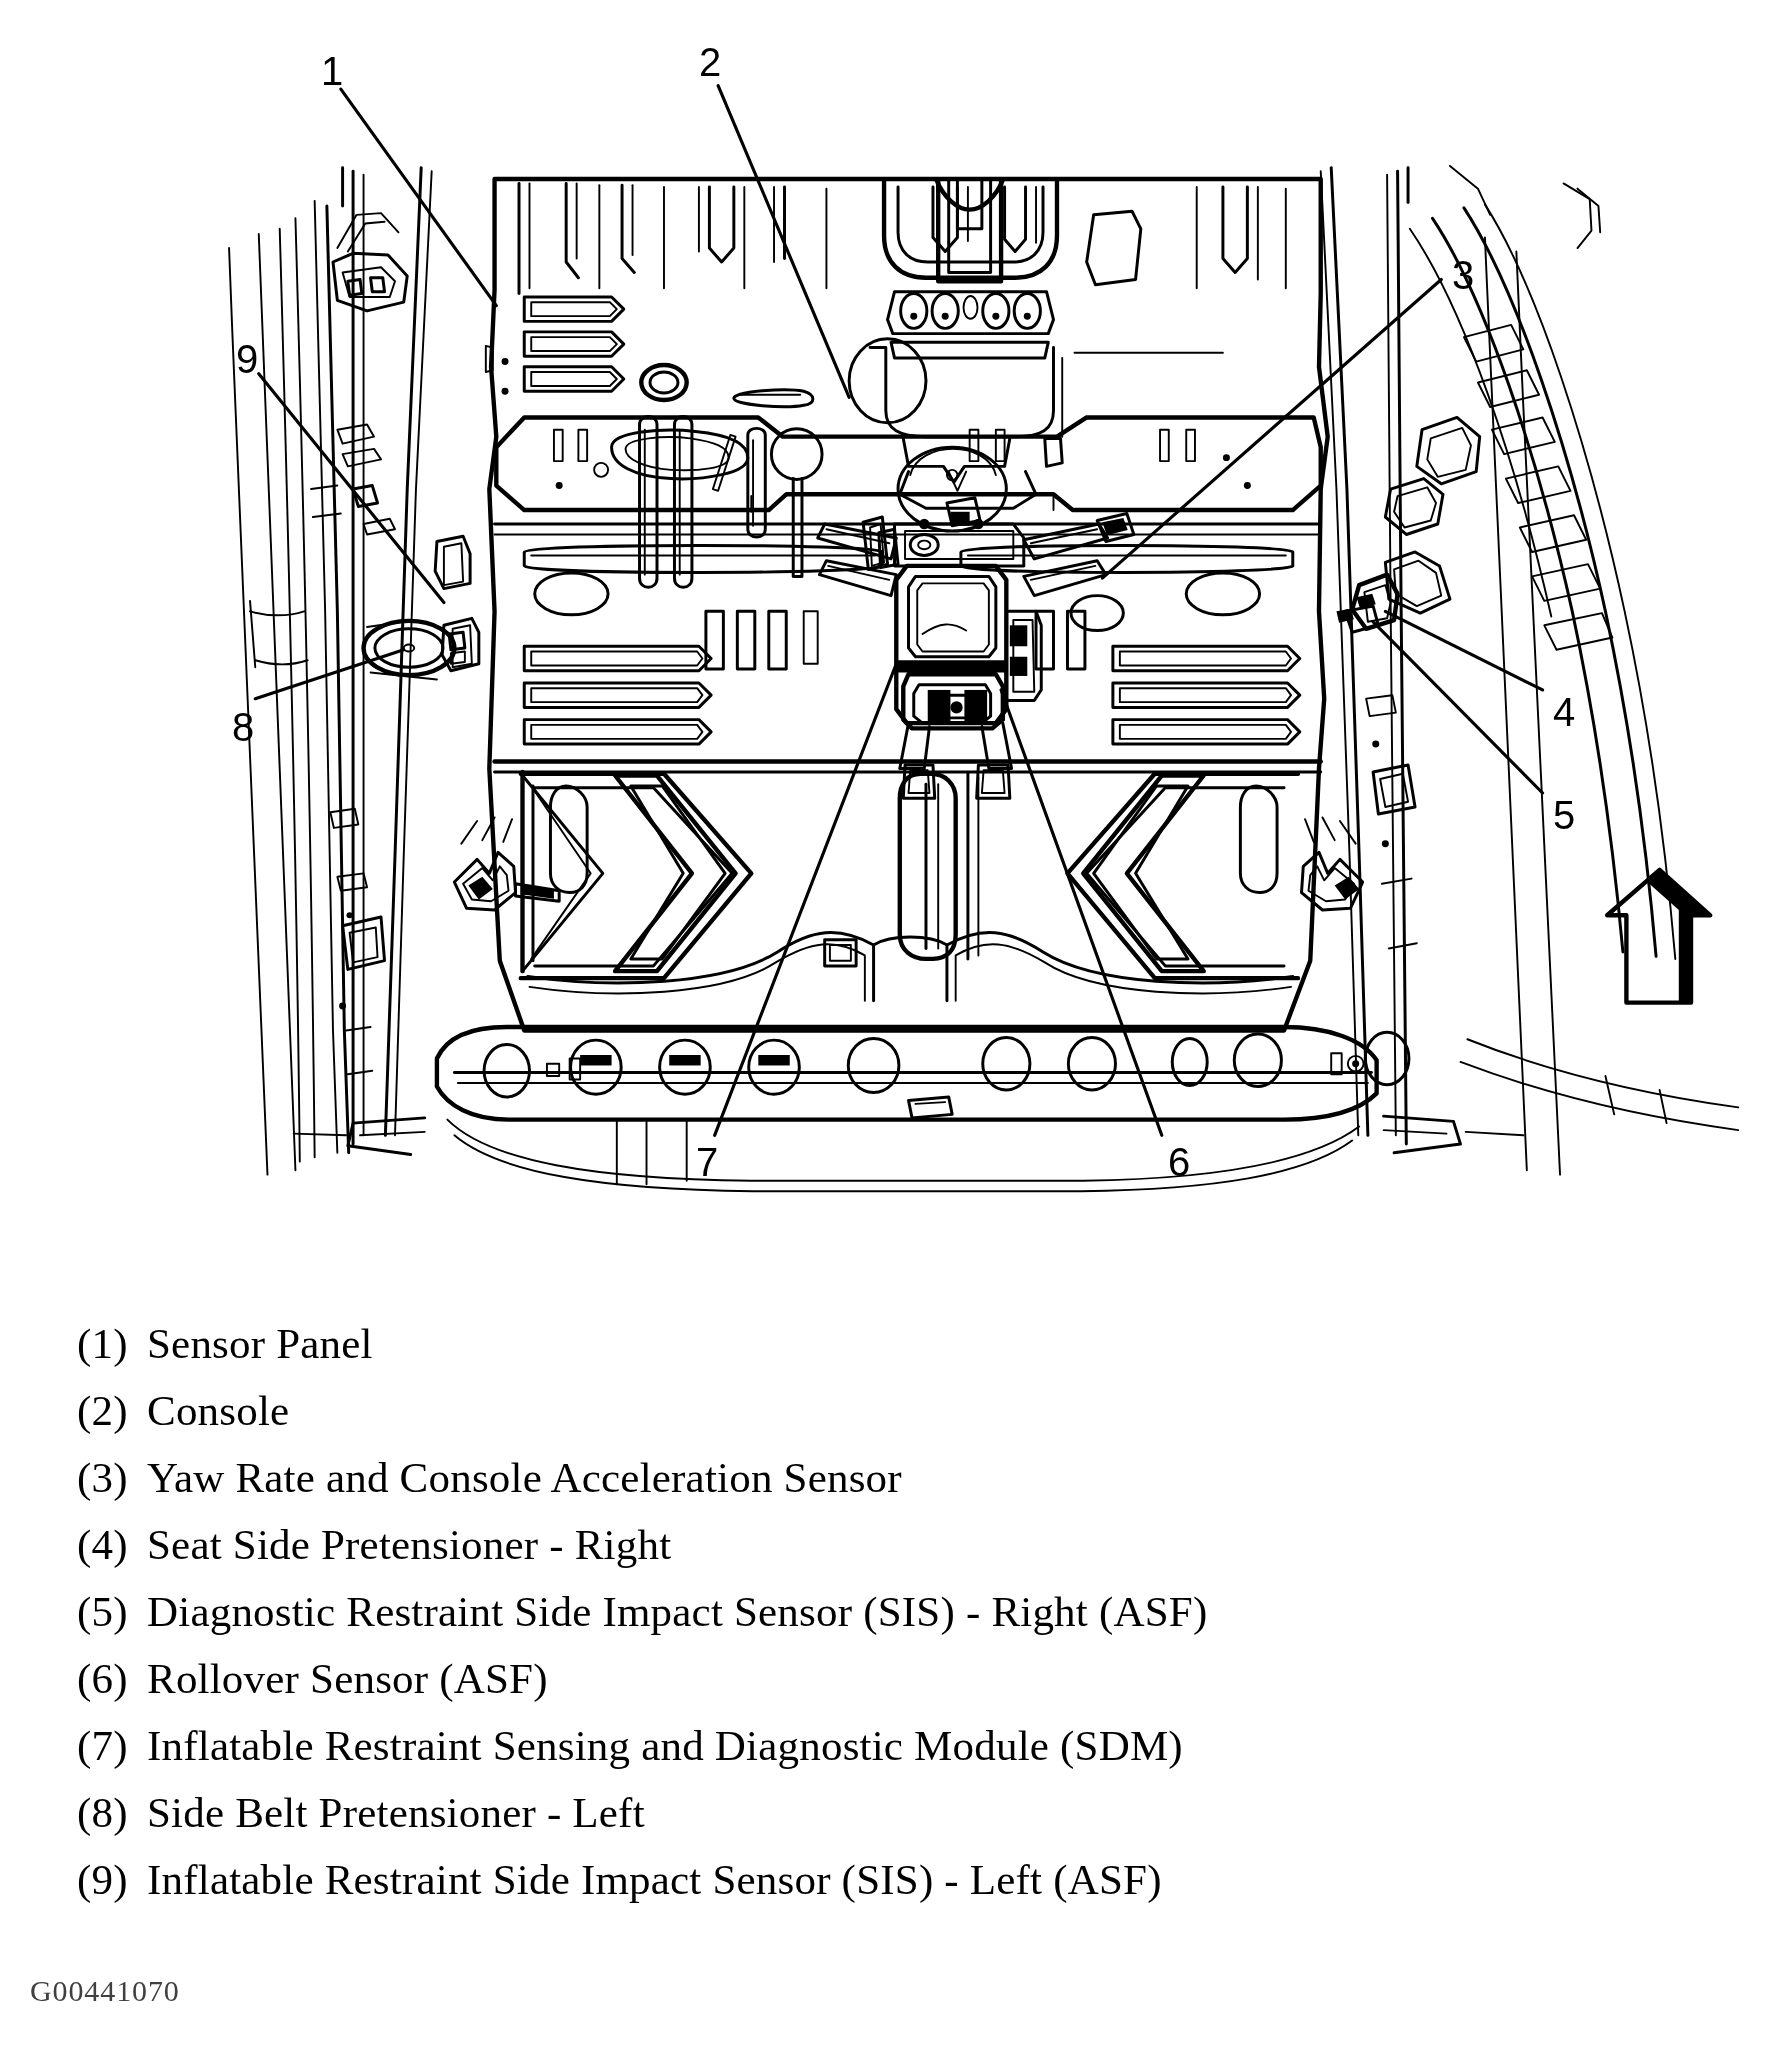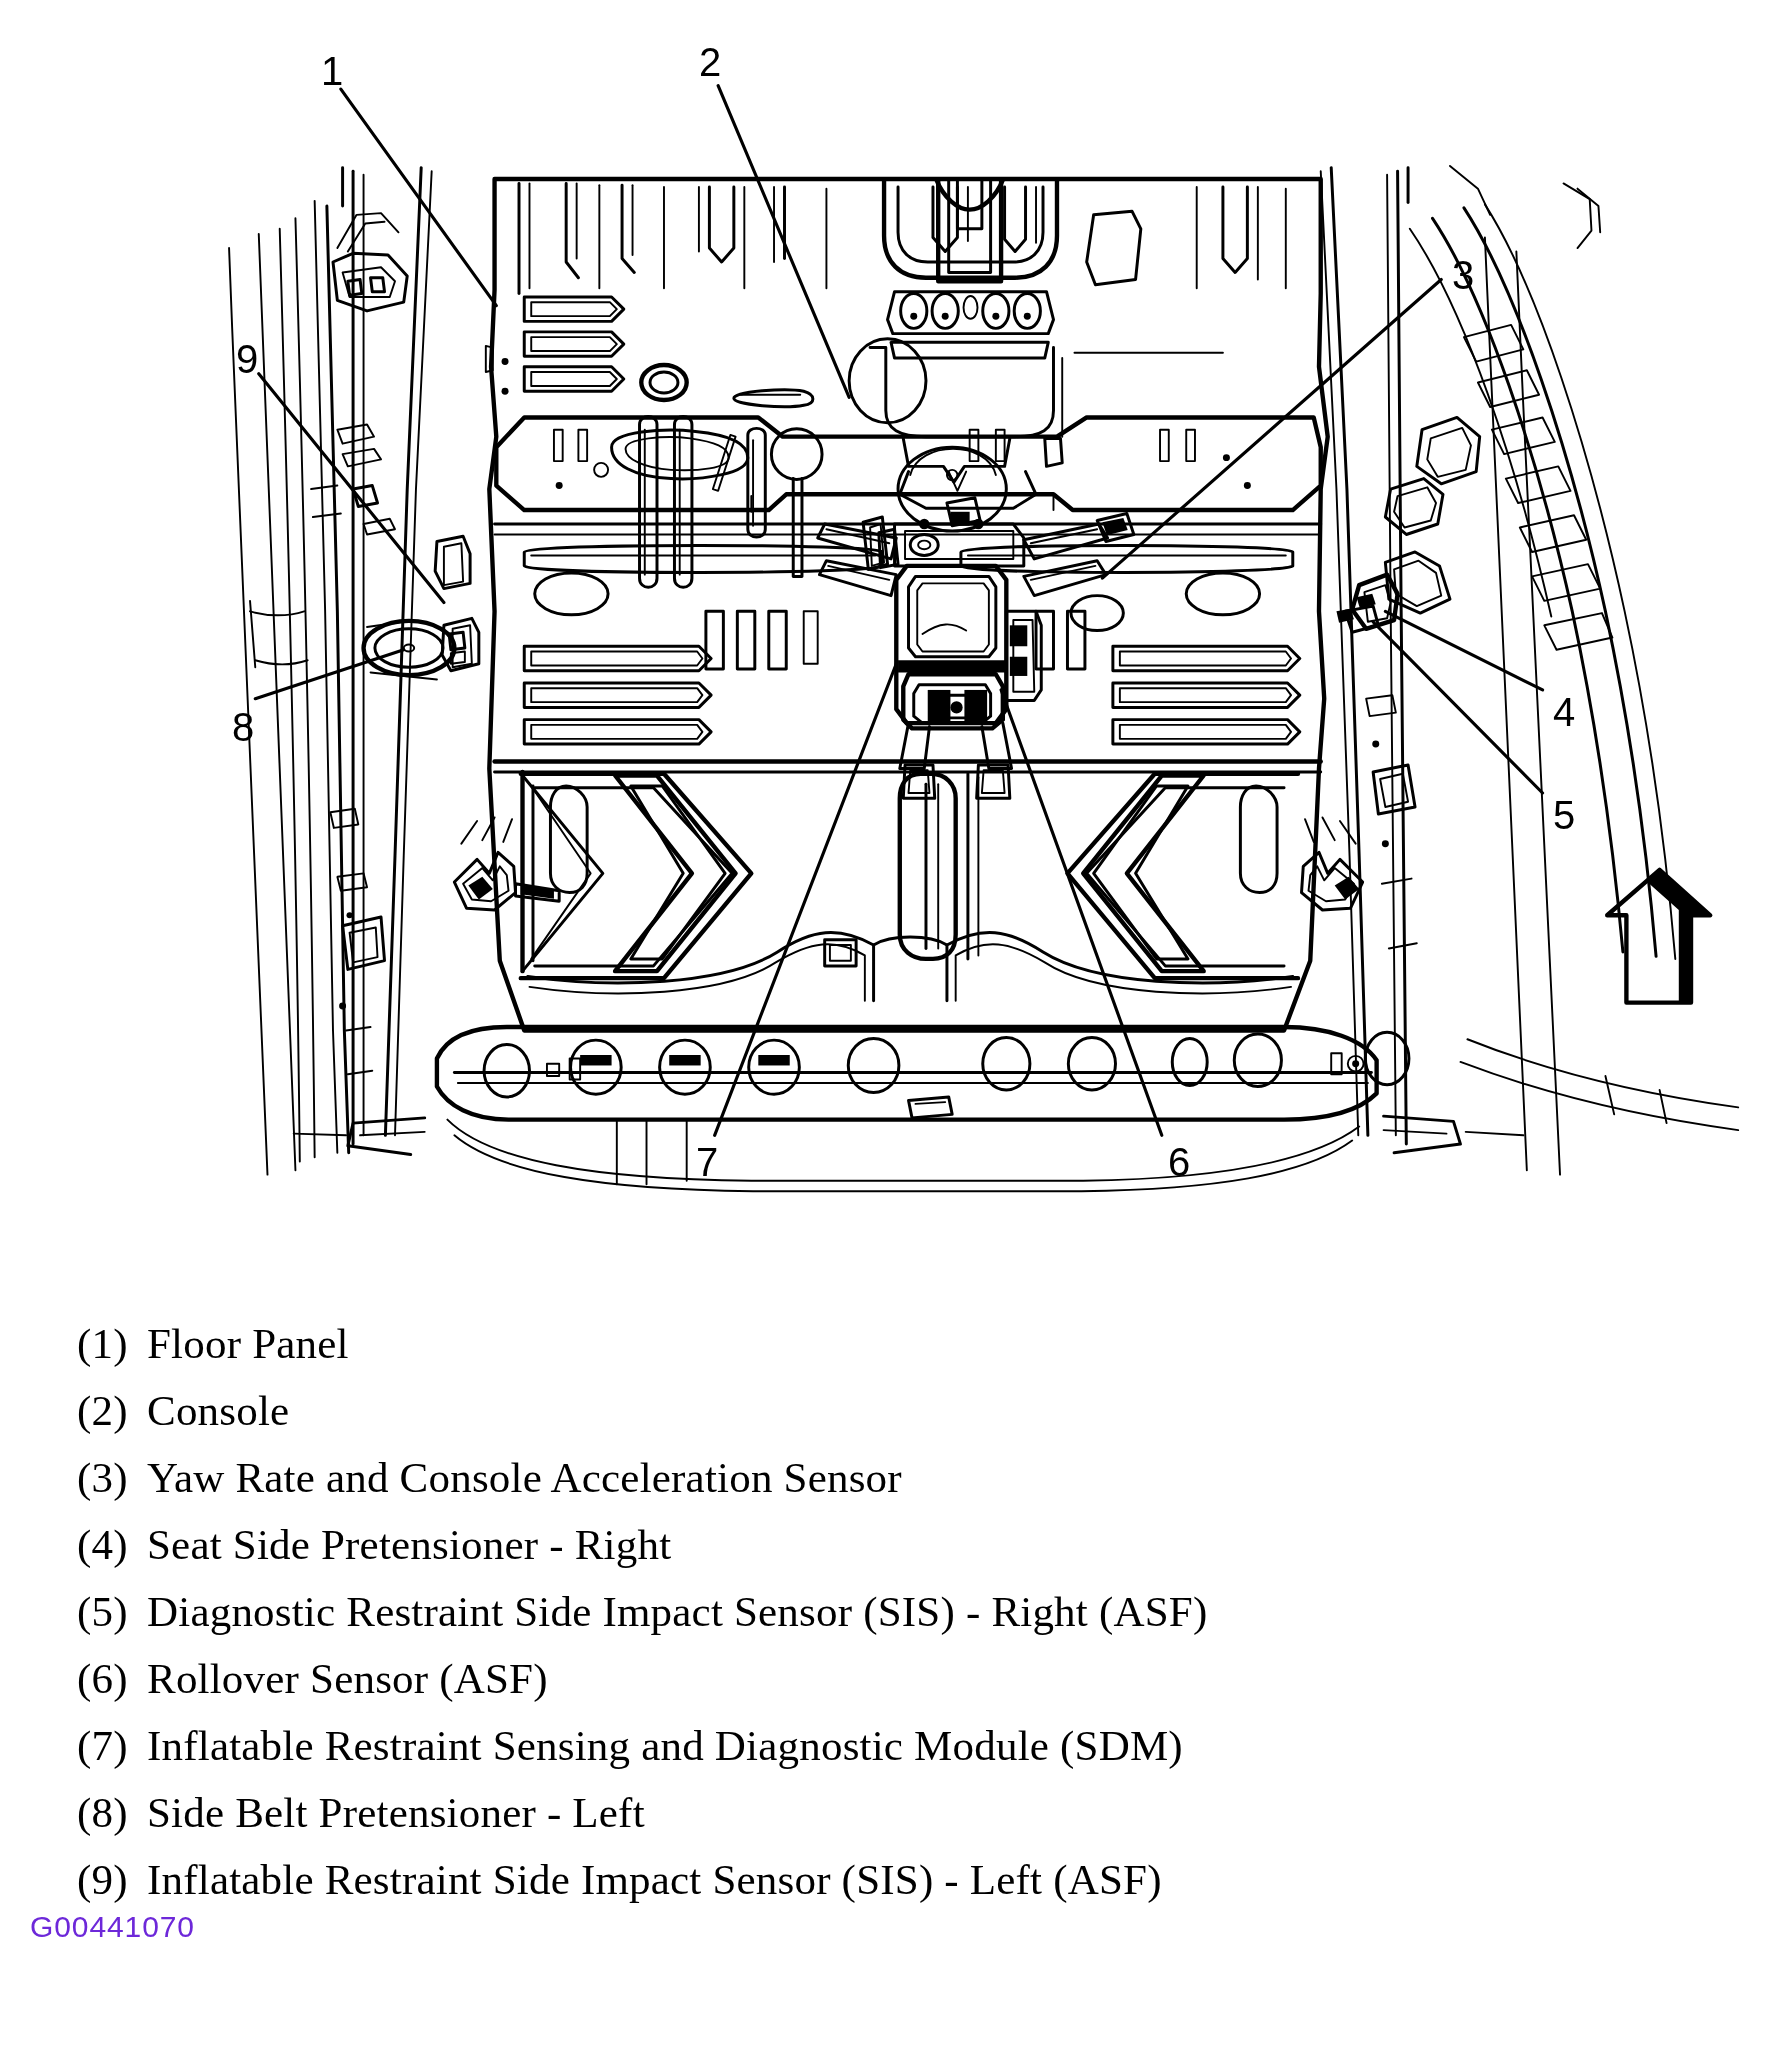--- a/index.html
+++ b/index.html
@@ -27,23 +27,23 @@
     font-family:"Liberation Serif","DejaVu Serif",serif;
     font-size:43px;line-height:67px;
     letter-spacing:0.2px;
   }
   .legend-idx{
     width:70px;margin-left:77px;flex:0 0 auto;text-align:left;
   }
   .legend-txt{flex:1 1 auto;}
 
   #figcode{
-    position:absolute;left:30px;top:1912px;
-    font-family:Liberation Sans, sans-serif;
-    font-size:30px;line-height:30px;letter-spacing:0.9px;color:#6d28d9;
+    position:absolute;left:30px;top:1976px;
+    font-family:Liberation Serif, serif;
+    font-size:30px;line-height:30px;letter-spacing:0.9px;color:#404040;
   }
 
   .ln{fill:none;stroke:#000;stroke-linecap:round;stroke-linejoin:round;}
   .t1{stroke-width:2.2;}
   .t2{stroke-width:3.4;}
   .t3{stroke-width:5;}
   .lead{stroke:#000;stroke-width:3.6;fill:none;stroke-linecap:round;}
   .fillblk{fill:#000;stroke:none;}
 </style>
 </head>
@@ -495,21 +495,21 @@
   <div class="callout-num" style="left:1553px;top:795px;">5</div>
   <div class="callout-num" style="left:1168px;top:1142px;">6</div>
   <div class="callout-num" style="left:696px;top:1142px;">7</div>
   <div class="callout-num" style="left:232px;top:707px;">8</div>
   <div class="callout-num" style="left:236px;top:339px;">9</div>
 </div>
 
 <div id="legend">
   <div class="legend-row">
     <span class="legend-idx">(1)</span>
-    <span class="legend-txt">Floor Panel</span>
+    <span class="legend-txt">Sensor Panel</span>
   </div>
   <div class="legend-row">
     <span class="legend-idx">(2)</span>
     <span class="legend-txt">Console</span>
   </div>
   <div class="legend-row">
     <span class="legend-idx">(3)</span>
     <span class="legend-txt">Yaw Rate and Console Acceleration Sensor</span>
   </div>
   <div class="legend-row">

